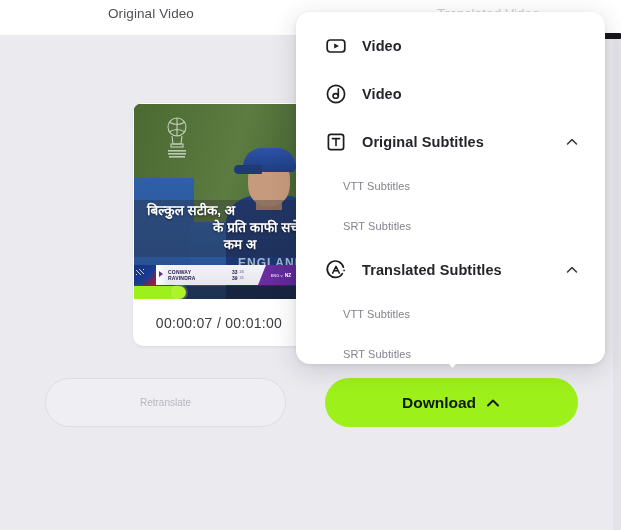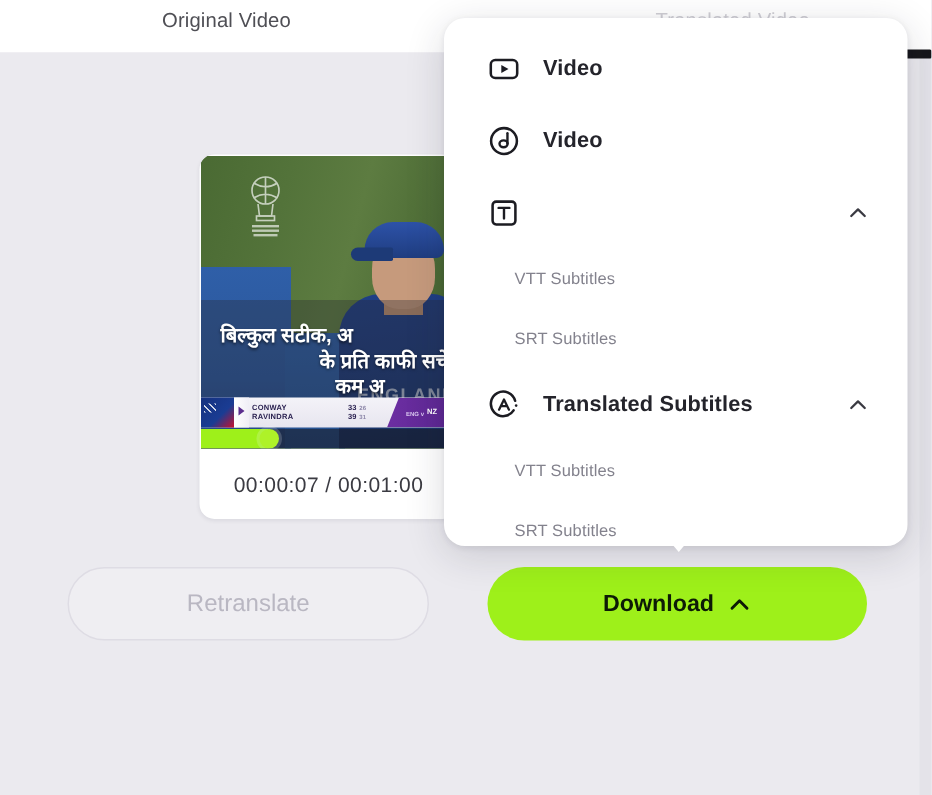--- a/index.html
+++ b/index.html
@@ -162,21 +162,21 @@
   }
   .subtitle-line {
     font-family: "Liberation Sans", sans-serif;
     font-size: 13.5px;
     line-height: 17px;
     font-weight: 600;
     color: #ffffff;
     white-space: nowrap;
     text-shadow: 0 1px 2px rgba(0,0,0,.55);
   }
-  #subtitle-line1 { text-align: left; padding-left: 8px; margin-top: 13px; }
+  #subtitle-line1 { text-align: left; padding-left: 8px; }
   #subtitle-line2 { text-align: right; padding-left: 2px; }
   #subtitle-line3 { text-align: center; padding-left: 42px; }
 
   
   #scoreboard {
     position: absolute;
     left: 0; bottom: 14px;
     width: 170px; height: 20px;
     background: linear-gradient(180deg,#f4f3f8 0%, #e7e5ef 100%);
     display: flex;
@@ -276,21 +276,21 @@
 
   
   #retranslate-button {
     position: absolute;
     left: 45px; top: 378px;
     width: 241px; height: 49px;
     border: 1px solid #dedce4;
     border-radius: 25px;
     background: #efeef2;
     color: #b9b7c2;
-    font-size: 16px;
+    font-size: 10px;
     font-family: "Liberation Sans", sans-serif;
     display: flex;
     align-items: center;
     justify-content: center;
     cursor: default;
   }
   #download-button {
     position: absolute;
     left: 325px; top: 378px;
     width: 253px; height: 49px;
@@ -483,20 +483,21 @@
     <span class="menu-label">Video</span>
   </div>
 
   <div class="menu-row">
     <span class="menu-icon">
       <svg width="22" height="22" viewBox="0 0 22 22">
         <rect x="3.4" y="3.4" width="15.2" height="15.2" rx="2.4" fill="none" stroke="#1c1c22" stroke-width="1.7"></rect>
         <path d="M7.4 7.6 L14.6 7.6 M11 7.6 L11 14.6" fill="none" stroke="#1c1c22" stroke-width="1.6" stroke-linecap="round"></path>
       </svg>
     </span>
+    <span class="menu-label">Original Subtitles</span>
     <svg class="menu-chevron" viewBox="0 0 14 14">
       <path d="M2.5 9 L7 4.6 L11.5 9" fill="none" stroke="#3a3a42" stroke-width="1.5" stroke-linecap="round" stroke-linejoin="round"></path>
     </svg>
   </div>
   <div class="sub-row">
     <span class="sub-label">VTT Subtitles</span>
   </div>
   <div class="sub-row">
     <span class="sub-label">SRT Subtitles</span>
   </div>

